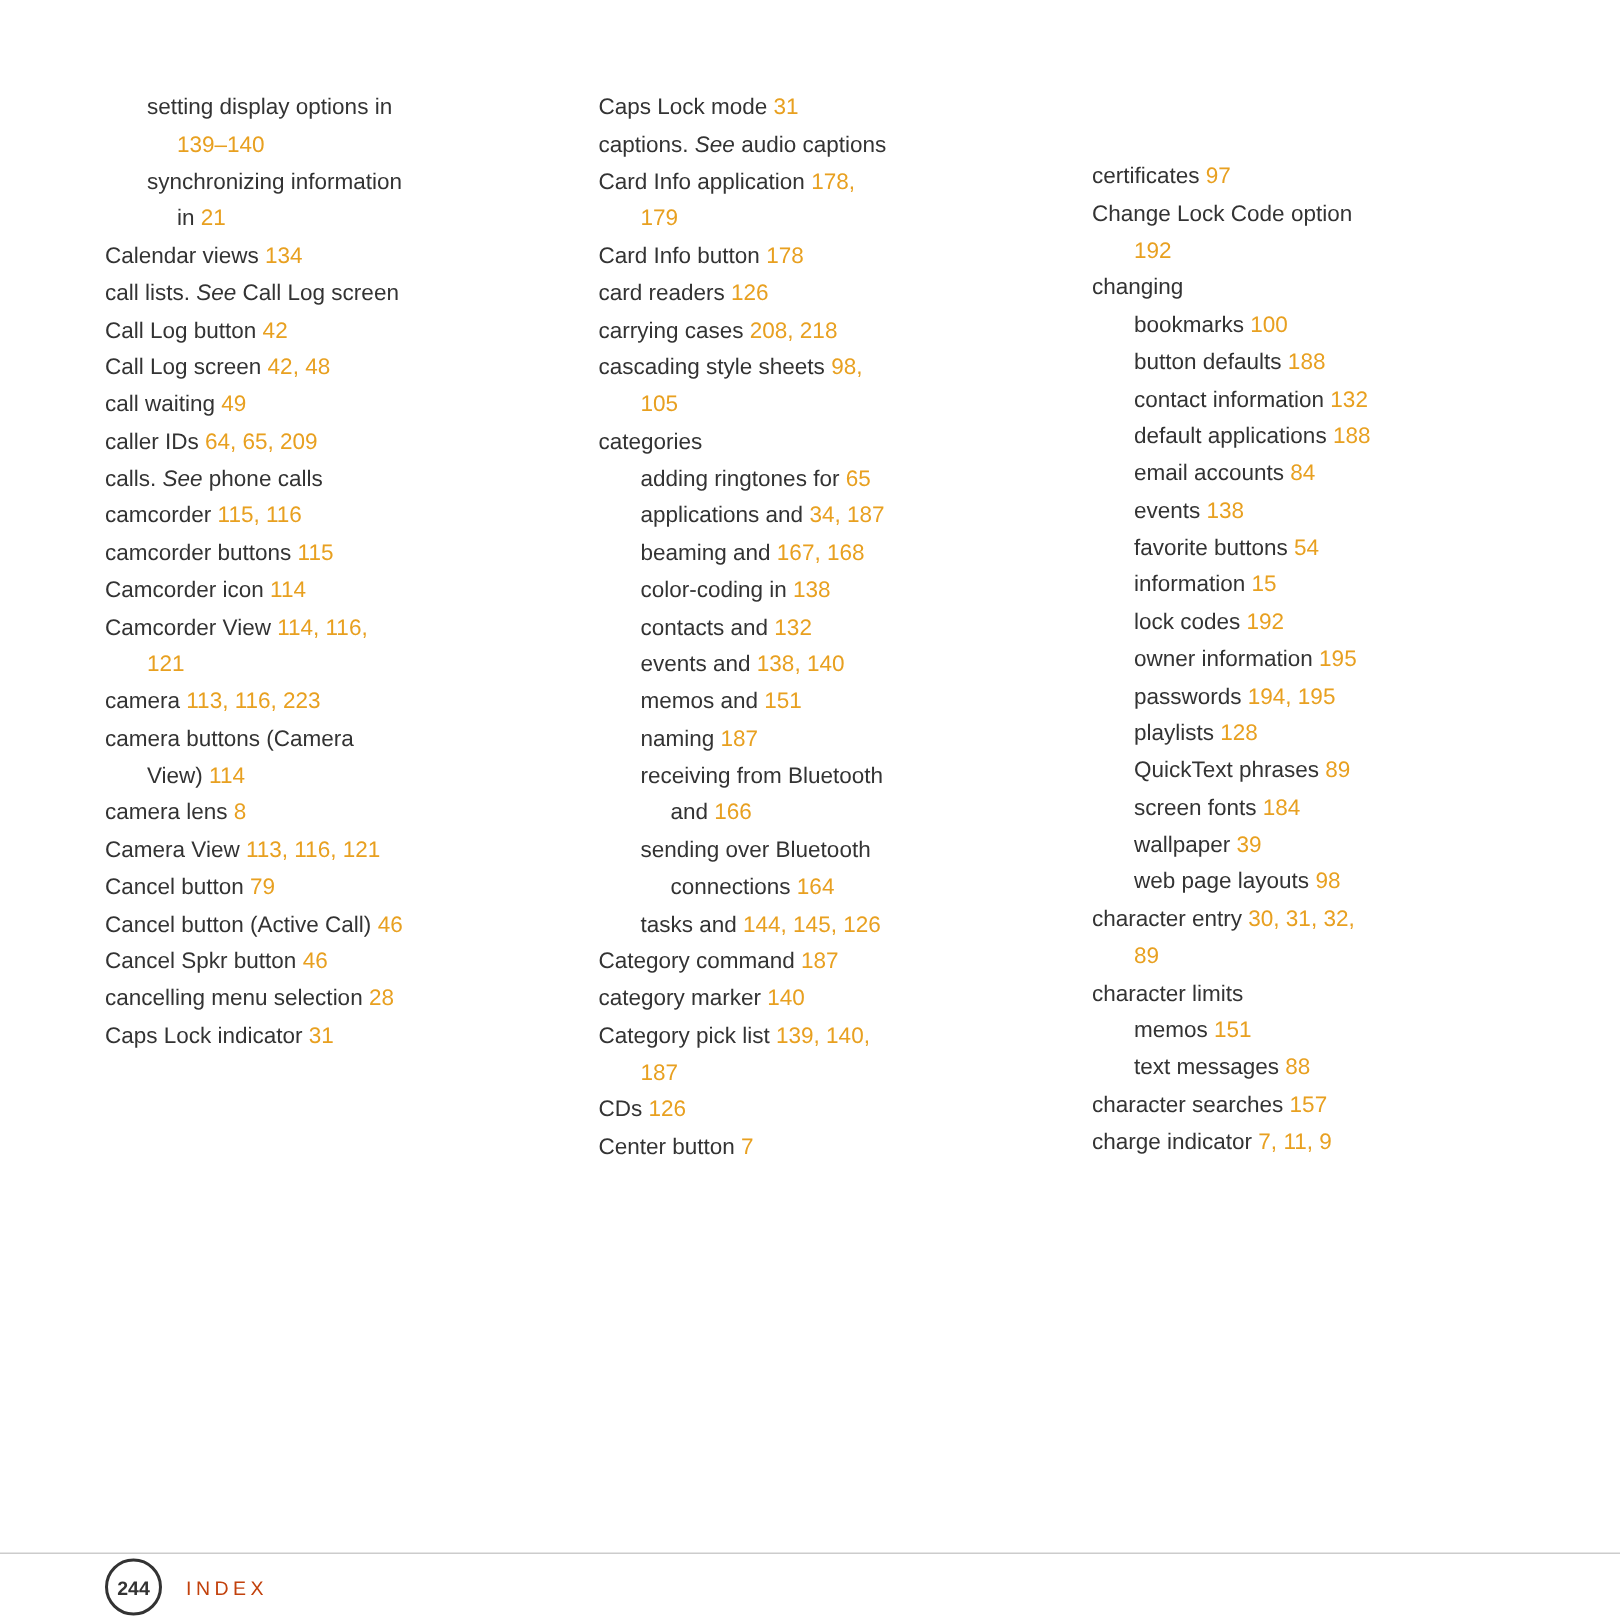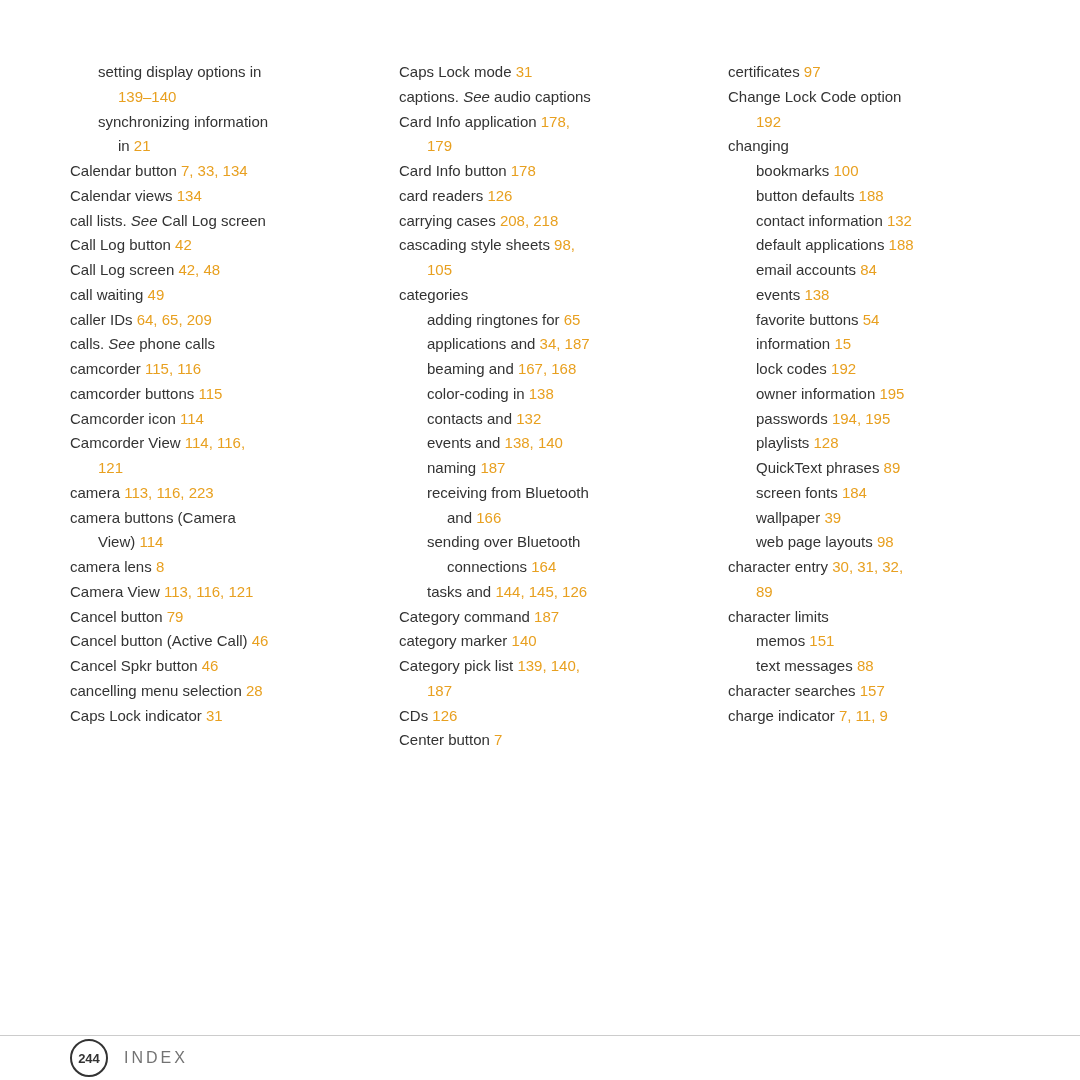--- a/index.html
+++ b/index.html
@@ -20,20 +20,21 @@
       gap: 17px;
       height: 980px;
     }
     .column {
       flex: 1;
       padding-right: 30px;
       line-height: 1.65;
     }
     .column:last-child {
       padding-right: 0;
+      margin-top: 46px;
     }
     .accent {
       color: #e8a020;
     }
     .indent1 {
       padding-left: 28px;
     }
     .indent2 {
       padding-left: 48px;
     }
@@ -54,35 +55,34 @@
       border-radius: 50%;
       border: 2px solid #333333;
       display: flex;
       align-items: center;
       justify-content: center;
       font-size: 13px;
       font-weight: bold;
       margin-right: 16px;
     }
     .footer-label {
-      font-size: 16px;
+      font-size: 13px;
       letter-spacing: 3px;
-      color: #737373;
+      color: #c2410c;
     }
   </style>
 </head>
 <body>
 
 <div class="page-content">
 <div class="column">
       <div class="indent1">setting display options in</div>
       <div class="indent2"><span class="accent">139–140</span></div>
       <div class="indent1">synchronizing information</div>
       <div class="indent2">in <span class="accent">21</span></div>
-      <div>Calendar button <span class="accent">7, 33, 134</span></div>
       <div>Calendar views <span class="accent">134</span></div>
       <div>call lists. <em>See</em> Call Log screen</div>
       <div>Call Log button <span class="accent">42</span></div>
       <div>Call Log screen <span class="accent">42, 48</span></div>
       <div>call waiting <span class="accent">49</span></div>
       <div>caller IDs <span class="accent">64, 65, 209</span></div>
       <div>calls. <em>See</em> phone calls</div>
       <div>camcorder <span class="accent">115, 116</span></div>
       <div>camcorder buttons <span class="accent">115</span></div>
       <div>Camcorder icon <span class="accent">114</span></div>
@@ -109,20 +109,21 @@
       <div>carrying cases <span class="accent">208, 218</span></div>
       <div>cascading style sheets <span class="accent">98,</span></div>
       <div class="indent1"><span class="accent">105</span></div>
       <div>categories</div>
       <div class="indent1">adding ringtones for <span class="accent">65</span></div>
       <div class="indent1">applications and <span class="accent">34, 187</span></div>
       <div class="indent1">beaming and <span class="accent">167, 168</span></div>
       <div class="indent1">color-coding in <span class="accent">138</span></div>
       <div class="indent1">contacts and <span class="accent">132</span></div>
       <div class="indent1">events and <span class="accent">138, 140</span></div>
+      <div class="indent1">memos and <span class="accent">151</span></div>
       <div class="indent1">naming <span class="accent">187</span></div>
       <div class="indent1">receiving from Bluetooth</div>
       <div class="indent2">and <span class="accent">166</span></div>
       <div class="indent1">sending over Bluetooth</div>
       <div class="indent2">connections <span class="accent">164</span></div>
       <div class="indent1">tasks and <span class="accent">144, 145, 126</span></div>
       <div>Category command <span class="accent">187</span></div>
       <div>category marker <span class="accent">140</span></div>
       <div>Category pick list <span class="accent">139, 140,</span></div>
       <div class="indent1"><span class="accent">187</span></div>

